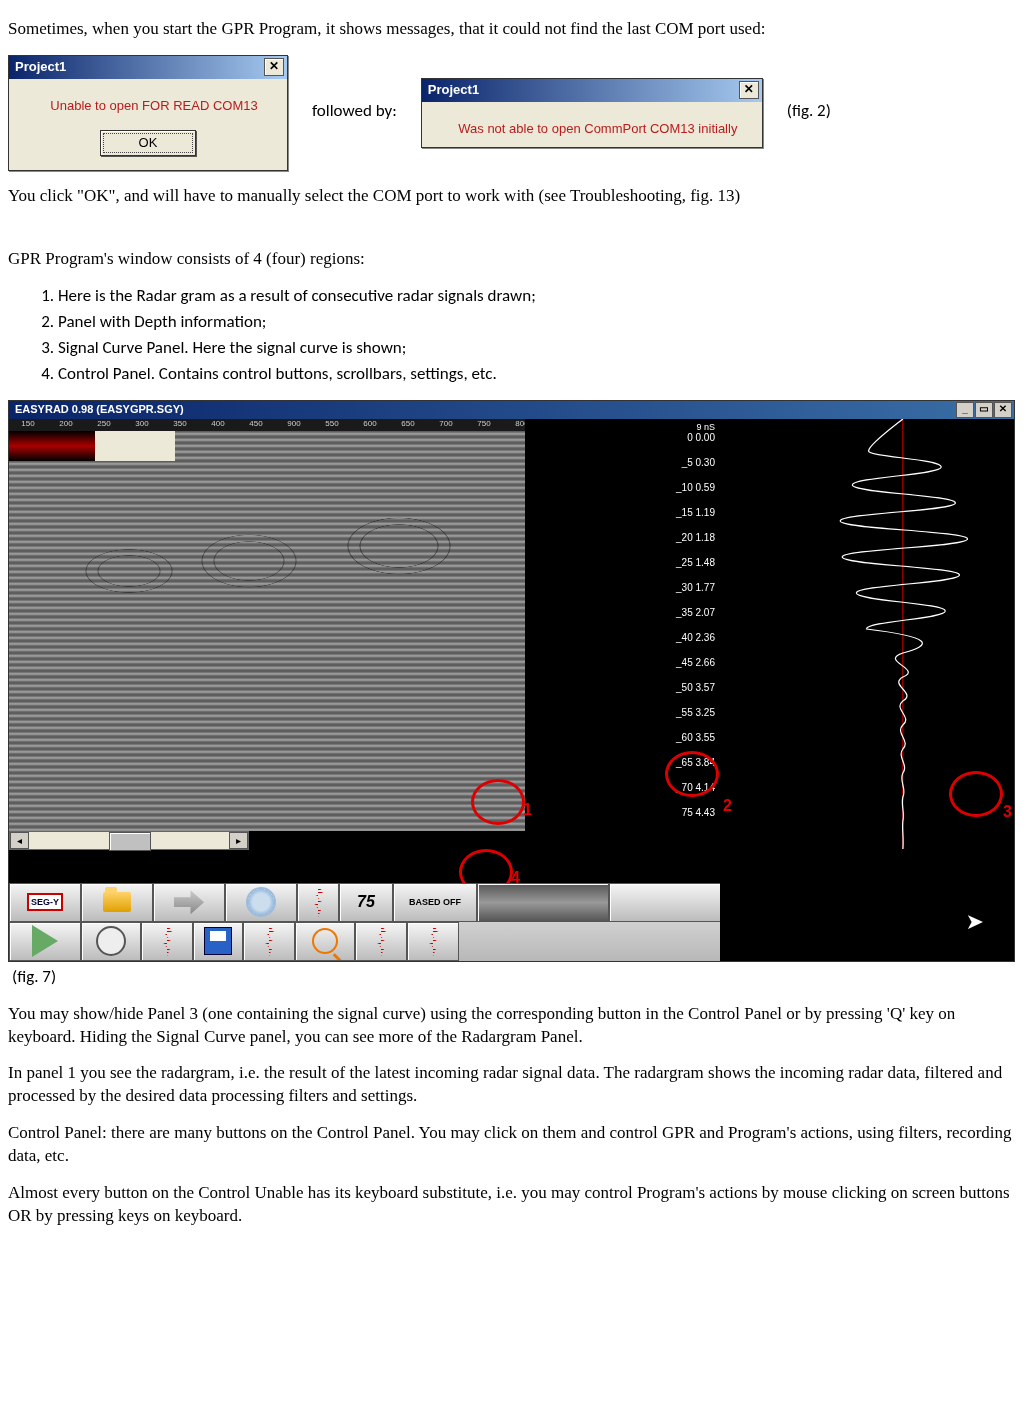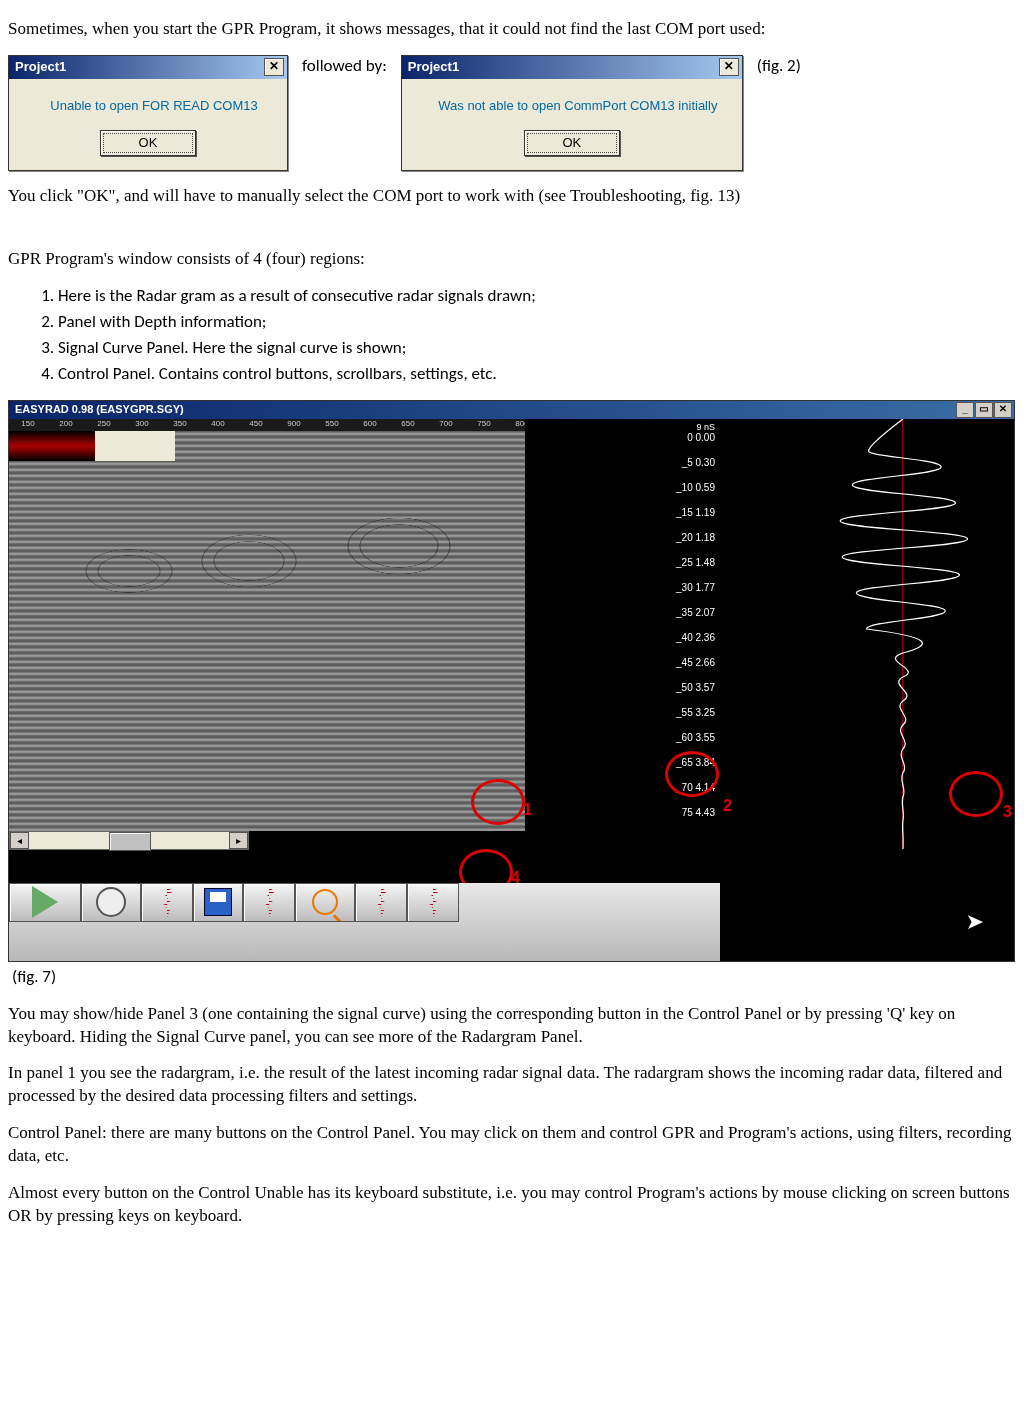--- a/index.html
+++ b/index.html
@@ -7,21 +7,21 @@
     font-size: 17px;
     color: #000;
     margin: 0;
     padding: 4px 8px 20px 8px;
     width: 1011px;
     line-height: 1.35;
   }
   p { margin: 14px 0; font-family: Liberation Serif, serif; }
   ol { margin: 8px 0 14px 0; padding-left: 50px; }
   ol li { margin: 3px 0; }
-  .inline-row { display: flex; align-items: flex-start; gap: 14px; flex-wrap: nowrap; }
+  .inline-row { display: flex; align-items: center; gap: 24px; flex-wrap: nowrap; }
   .inline-row > span { padding-bottom: 4px; }
 
   
   .dlg {
     border: 1px solid #333;
     background: #ece9d8;
     box-shadow: 1px 1px 0 #888;
     font-family: Tahoma, Arial, sans-serif;
     font-size: 13px;
     display: inline-block;
@@ -44,21 +44,21 @@
     color: #000;
     font-size: 12px;
     line-height: 14px;
     text-align: center;
     font-weight: bold;
     box-shadow: inset 1px 1px 0 #fff;
   }
   .dlg .body {
     padding: 18px 8px 10px 20px;
     text-align: center;
-    color: #0369a1;
+    color: #b91c1c;
   }
   .dlg .btnrow { text-align: center; padding: 6px 0 14px 0; }
   .dlg .okbtn {
     display: inline-block;
     min-width: 74px;
     padding: 3px 10px;
     border: 1px solid #333;
     box-shadow: inset 1px 1px 0 #fff, 1px 1px 0 #555;
     background: #ece9d8;
     font-size: 13px;
@@ -269,23 +269,20 @@
       <span class="okbtn">OK</span>
     </div>
   </div>
   <span>followed by:</span>
   <div class="dlg dlg2">
     <div class="titlebar">
       <span>Project1</span>
       <span class="closebtn">✕</span>
     </div>
     <div class="body">Was not able to open CommPort COM13 initially</div>
-    <div class="btnrow">
-      <span class="okbtn" style="position:relative;">OΚ</span>
-    </div>
   </div>
   <span>(fig. 2)</span>
 </div>
 
 <p>You click "OK", and will have to manually select the COM port to work with (see Troubleshooting, fig. 13)</p>
 
 <p style="margin-top:40px;">GPR Program's window consists of 4 (four) regions:</p>
 
 <ol>
   <li>Here is the Radar gram as a result of consecutive radar signals drawn;</li>
@@ -391,20 +388,41 @@
 
   <div class="redcircle" style="left:940px; top:370px;"></div>
   <div class="redlabel" style="left:994px; top:400px;">3</div>
 
   <div class="redcircle" style="left:450px; top:448px;"></div>
   <div class="redlabel" style="left:502px; top:466px;">4</div>
 
   <div class="control-panel">
     <div class="control-row">
       <div class="cp-btn" style="width:70px;">
+        <span class="segy">SEG-Y</span>
+      </div>
+      <div class="cp-btn" style="width:70px;">
+        <span class="folder-icon"></span>
+      </div>
+      <div class="cp-btn" style="width:70px;">
+        <span class="plug-icon"></span>
+      </div>
+      <div class="cp-btn" style="width:70px;">
+        <span class="gear-icon"></span>
+      </div>
+      <div class="cp-btn" style="width:40px;">
+        <span class="zigzag"></span>
+      </div>
+      <div class="cp-btn" style="width:52px; font-weight:bold; font-size:16px; font-style:italic;">75</div>
+      <div class="cp-btn" style="width:82px; font-weight:bold; font-size:9px;">BASED OFF</div>
+      <div class="cp-btn" style="width:130px; background:linear-gradient(#555,#999,#555);"></div>
+      <div class="cp-btn" style="width:154px;"></div>
+    </div>
+    <div class="control-row">
+      <div class="cp-btn" style="width:70px;">
         <span class="play-icon"></span>
       </div>
       <div class="cp-btn" style="width:0; padding:0; border:none;">
           <div class="filt a"></div>
         </div>
       <div class="cp-btn" style="width:0; padding:0; border:none;">
           <div class="filt b"></div>
         </div>
       <div class="cp-btn" style="width:0; padding:0; border:none;">
           <div class="filt c"></div>

